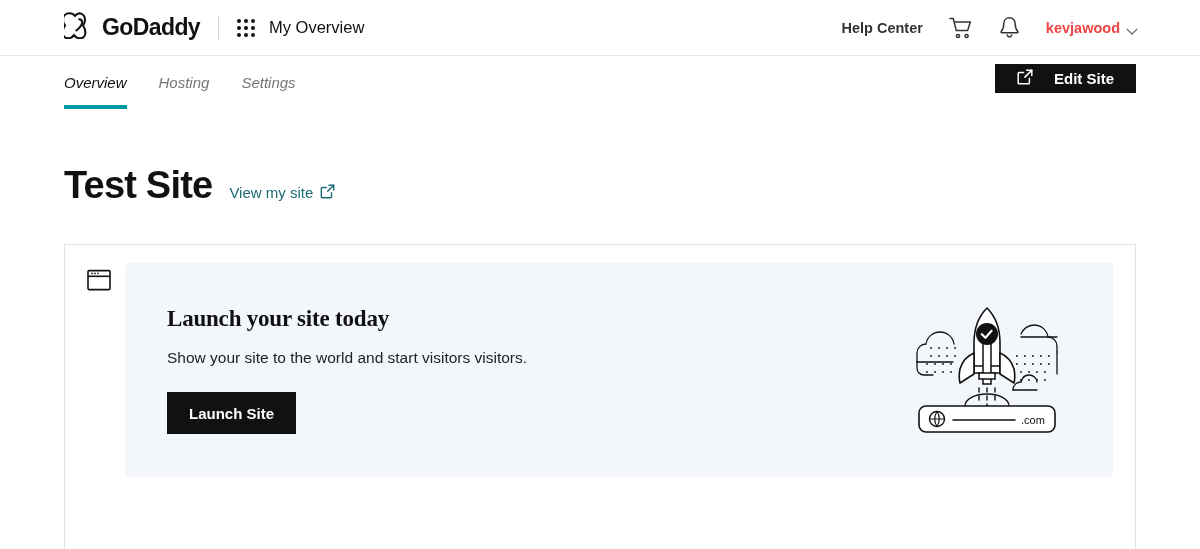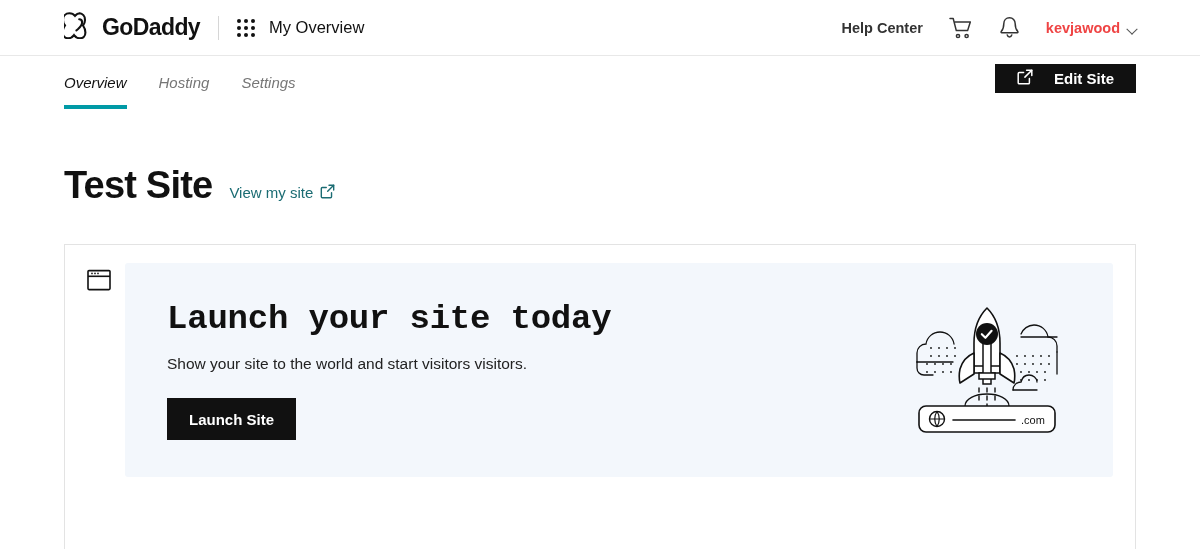--- a/index.html
+++ b/index.html
@@ -154,22 +154,22 @@
     flex: 1;
     background: #F3F7FC;
     border-radius: 3px;
     display: flex;
     align-items: center;
     min-height: 214px;
     padding: 0 0 0 42px;
   }
   .promo-copy { flex: 1; }
   .promo-head {
-    font-family: Liberation Mono, monospace;
-    font-size: 34px;
+    font-family: Liberation Serif, serif;
+    font-size: 23px;
     font-weight: bold;
     color: #111111;
     letter-spacing: -0.2px;
     margin-bottom: 17px;
   }
   .promo-sub {
     font-size: 15.5px;
     color: #222222;
     margin-bottom: 25px;
   }

